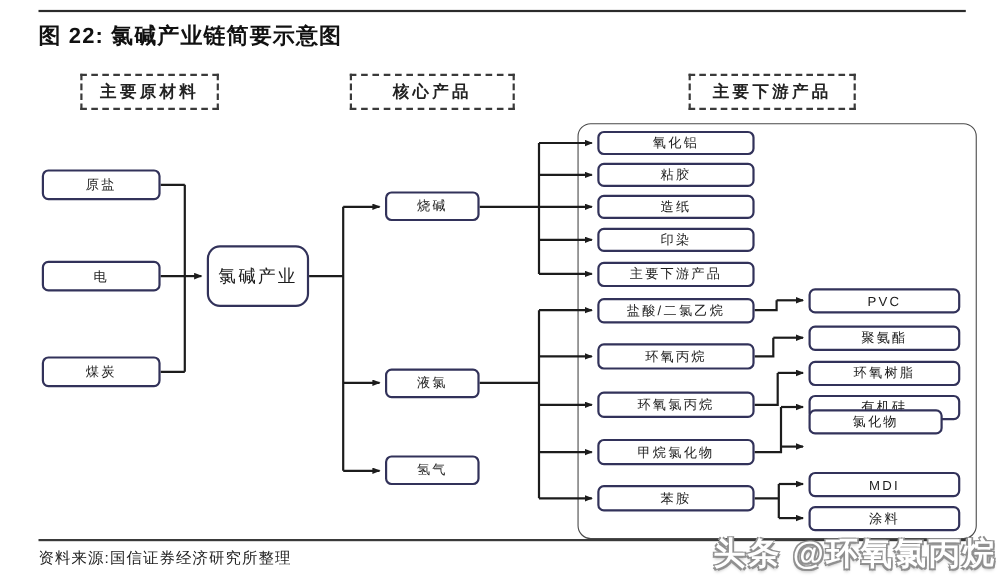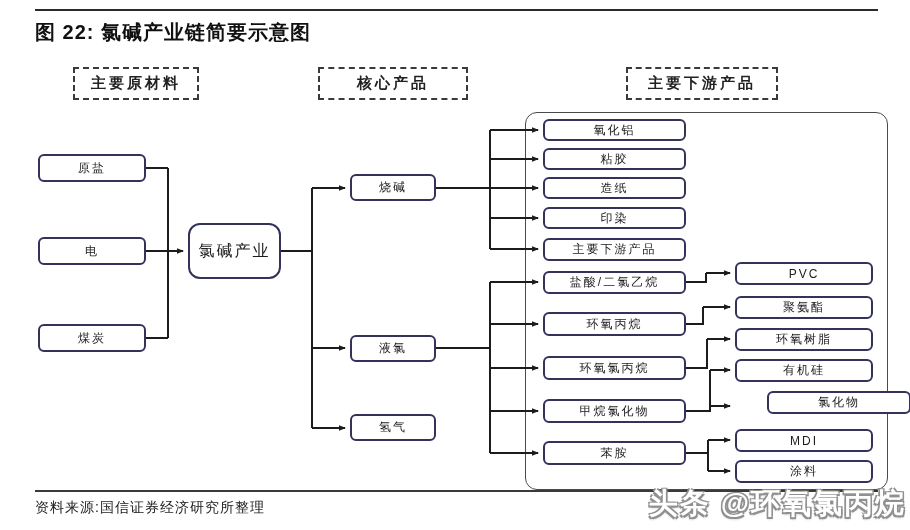--- a/index.html
+++ b/index.html
@@ -124,18 +124,18 @@
 <div class="node" style="left:543px;top:271px;width:143px;height:23px;">盐酸/二氯乙烷</div>
 <div class="node" style="left:543px;top:312px;width:143px;height:24px;">环氧丙烷</div>
 <div class="node" style="left:543px;top:356px;width:143px;height:24px;">环氧氯丙烷</div>
 <div class="node" style="left:543px;top:399px;width:143px;height:24px;">甲烷氯化物</div>
 <div class="node" style="left:543px;top:441px;width:143px;height:24px;">苯胺</div>
 
 <div class="node" style="left:735px;top:262px;width:138px;height:23px;">PVC</div>
 <div class="node" style="left:735px;top:296px;width:138px;height:23px;">聚氨酯</div>
 <div class="node" style="left:735px;top:328px;width:138px;height:23px;">环氧树脂</div>
 <div class="node" style="left:735px;top:359px;width:138px;height:23px;">有机硅</div>
-<div class="node" style="left:735px;top:391px;width:144px;height:23px;margin-left:32px;">氯化物</div>
+<div class="node" style="left:735px;top:372px;width:122px;height:23px;">氯化物</div>
 <div class="node" style="left:735px;top:429px;width:138px;height:23px;">MDI</div>
 <div class="node" style="left:735px;top:460px;width:138px;height:23px;">涂料</div>
 
 <div class="source">资料来源:国信证券经济研究所整理</div>
 <div class="watermark">头条 @环氧氯丙烷</div>
 
 </body></html>

